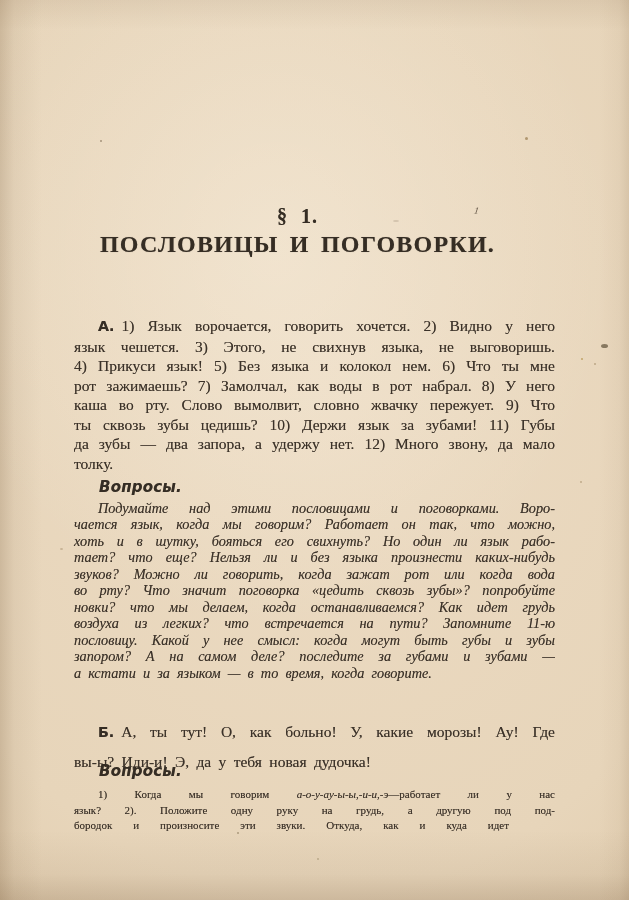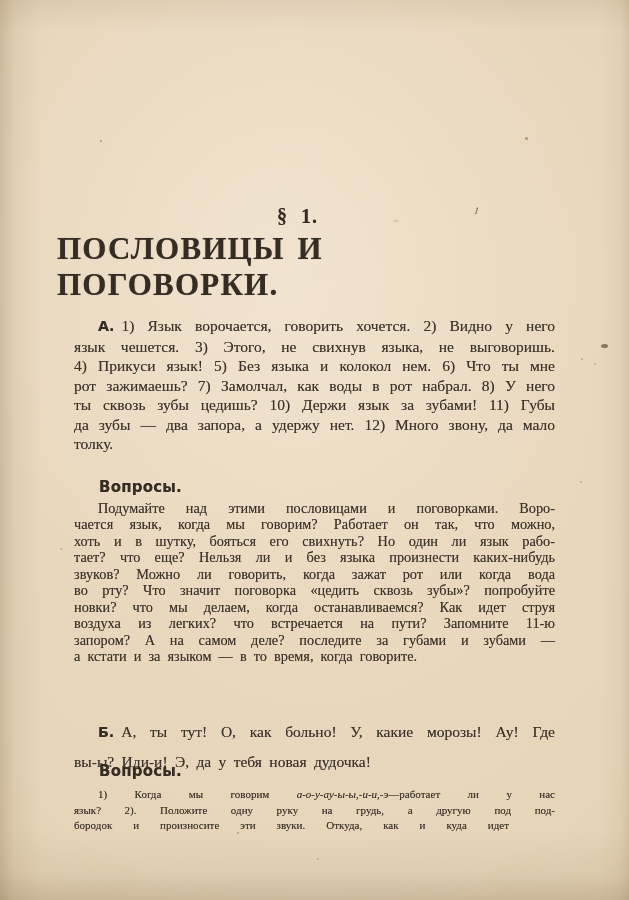--- a/index.html
+++ b/index.html
@@ -22,46 +22,46 @@
     text-shadow:0 0 0.6px rgba(59,48,38,0.55);
     margin-top:48px;
   }
   .block{position:absolute;left:0;width:100%;}
   .line{text-align:justify;text-align-last:justify;word-spacing:2px;}
   .line.first{text-indent:24px;}
   .line.last{text-align:center;text-align-last:left;word-spacing:3.5px;}
   .subhead{
     font-family:"DejaVu Sans","Liberation Sans",sans-serif;
     font-weight:700;font-size:15px;letter-spacing:0.2px;
-    padding-left:25px;color:#352d24;
+    padding-left:25px;color:#352d24;font-style:italic;
   }
   span.bold{
     font-family:"DejaVu Sans","Liberation Sans",sans-serif;
     font-weight:700;font-size:0.92em;margin-right:7px;color:#352d24;
   }
   span.italic{font-style:italic;}
 
   
   [data-name="exercise-a"]{top:268px;font-size:15.5px;line-height:19.5px;}
   [data-name="questions-heading-1"]{top:430px;}
-  [data-name="questions-1"]{top:452px;font-size:14.3px;line-height:16.45px;}
+  [data-name="questions-1"]{top:452px;font-size:14.3px;line-height:16.45px;font-style:italic;}
   [data-name="exercise-b"]{top:669px;font-size:15.5px;line-height:29px;}
   [data-name="questions-heading-2"]{top:714px;}
   [data-name="questions-2"]{top:739px;font-size:11px;line-height:15.7px;}
   [data-name="questions-2"] .line.last{padding-right:46px;text-align:justify;text-align-last:justify;}
 
   .section-number{
     position:absolute;left:57px;top:205px;width:481px;
     text-align:center;font-size:20px;font-weight:700;color:#352d24;
     word-spacing:7px;letter-spacing:1px;
     text-shadow:0 0 0.6px rgba(53,45,36,0.55);
   }
   .page-title{
     position:absolute;left:57px;top:231px;width:481px;
-    font-size:31px;font-weight:700;color:#352d24;
+    text-align:center;font-size:24px;font-weight:700;color:#352d24;
     letter-spacing:1.2px;word-spacing:4px;
     text-shadow:0 0 0.7px rgba(53,45,36,0.5);
   }
   .corner-mark{
     position:absolute;left:474px;top:205px;
     font-size:10px;font-style:italic;color:rgba(70,58,44,0.8);
     transform:rotate(9deg);
   }
   .speck{position:absolute;border-radius:50%;}
 </style>
@@ -71,34 +71,36 @@
 <div class="photo" data-name="book-page-photo">
   <div class="corner-mark" data-name="corner-mark">1</div>
   <div class="section-number" data-name="section-number">§ 1.</div>
   <div class="page-title" data-name="page-title">ПОСЛОВИЦЫ И ПОГОВОРКИ.</div>
   <div class="text-column" data-name="text-column">
       <div data-name="exercise-a" class="block">
         <div data-name="text-line" class="line first"><span class="bold">А.</span><span>1) Язык ворочается, говорить хочется. 2) Видно у него</span></div>
         <div data-name="text-line" class="line"><span>язык чешется. 3) Этого, не свихнув языка, не выговоришь.</span></div>
         <div data-name="text-line" class="line"><span>4) Прикуси язык! 5) Без языка и колокол нем. 6) Что ты мне</span></div>
         <div data-name="text-line" class="line"><span>рот зажимаешь? 7) Замолчал, как воды в рот набрал. 8) У него</span></div>
+        <div data-name="text-line" class="line"><span>каша во рту. Слово вымолвит, словно жвачку пережует. 9) Что</span></div>
         <div data-name="text-line" class="line"><span>ты сквозь зубы цедишь? 10) Держи язык за зубами! 11) Губы</span></div>
         <div data-name="text-line" class="line"><span>да зубы — два запора, а удержу нет. 12) Много звону, да мало</span></div>
         <div data-name="text-line" class="line last"><span>толку.</span></div>
       </div>
       <div data-name="questions-heading-1" class="block subhead">Вопросы.</div>
       <div data-name="questions-1" class="block">
         <div data-name="text-line" class="line first"><span>Подумайте над этими пословицами и поговорками. Воро-</span></div>
         <div data-name="text-line" class="line"><span>чается язык, когда мы говорим? Работает он так, что можно,</span></div>
         <div data-name="text-line" class="line"><span>хоть и в шутку, бояться его свихнуть? Но один ли язык рабо-</span></div>
         <div data-name="text-line" class="line"><span>тает? что еще? Нельзя ли и без языка произнести каких-нибудь</span></div>
         <div data-name="text-line" class="line"><span>звуков? Можно ли говорить, когда зажат рот или когда вода</span></div>
         <div data-name="text-line" class="line"><span>во рту? Что значит поговорка «цедить сквозь зубы»? попробуйте</span></div>
-        <div data-name="text-line" class="line"><span>новки? что мы делаем, когда останавливаемся? Как идет струя</span></div>
+        <div data-name="text-line" class="line"><span>новки? что мы делаем, когда останавливаемся? Как идет грудь</span></div>
         <div data-name="text-line" class="line"><span>воздуха из легких? что встречается на пути? Запомните 11-ю</span></div>
+        <div data-name="text-line" class="line"><span>пословицу. Какой у нее смысл: когда могут быть губы и зубы</span></div>
         <div data-name="text-line" class="line"><span>запором? А на самом деле? последите за губами и зубами —</span></div>
         <div data-name="text-line" class="line last"><span>а кстати и за языком — в то время, когда говорите.</span></div>
       </div>
       <div data-name="exercise-b" class="block">
         <div data-name="text-line" class="line first"><span class="bold">Б.</span><span>А, ты тут! О, как больно! У, какие морозы! Ау! Где</span></div>
         <div data-name="text-line" class="line last"><span>вы-ы? Иди-и! Э, да у тебя новая дудочка!</span></div>
       </div>
       <div data-name="questions-heading-2" class="block subhead">Вопросы.</div>
       <div data-name="questions-2" class="block">
         <div data-name="text-line" class="line first"><span>1) Когда мы говорим </span><span class="italic">а-о-у-ау-ы-ы,-и-и,-э</span><span>—работает ли у нас</span></div>

